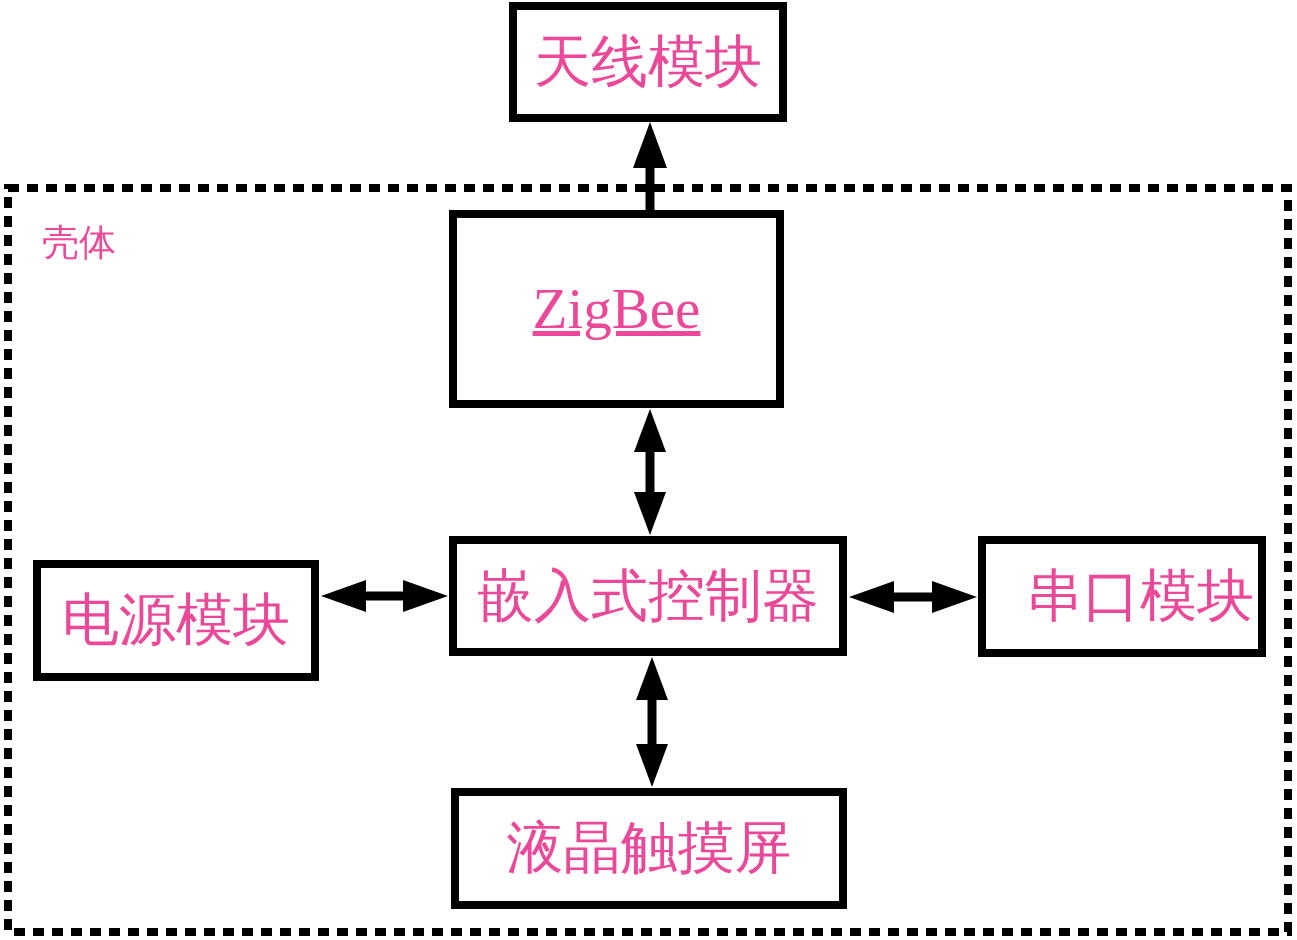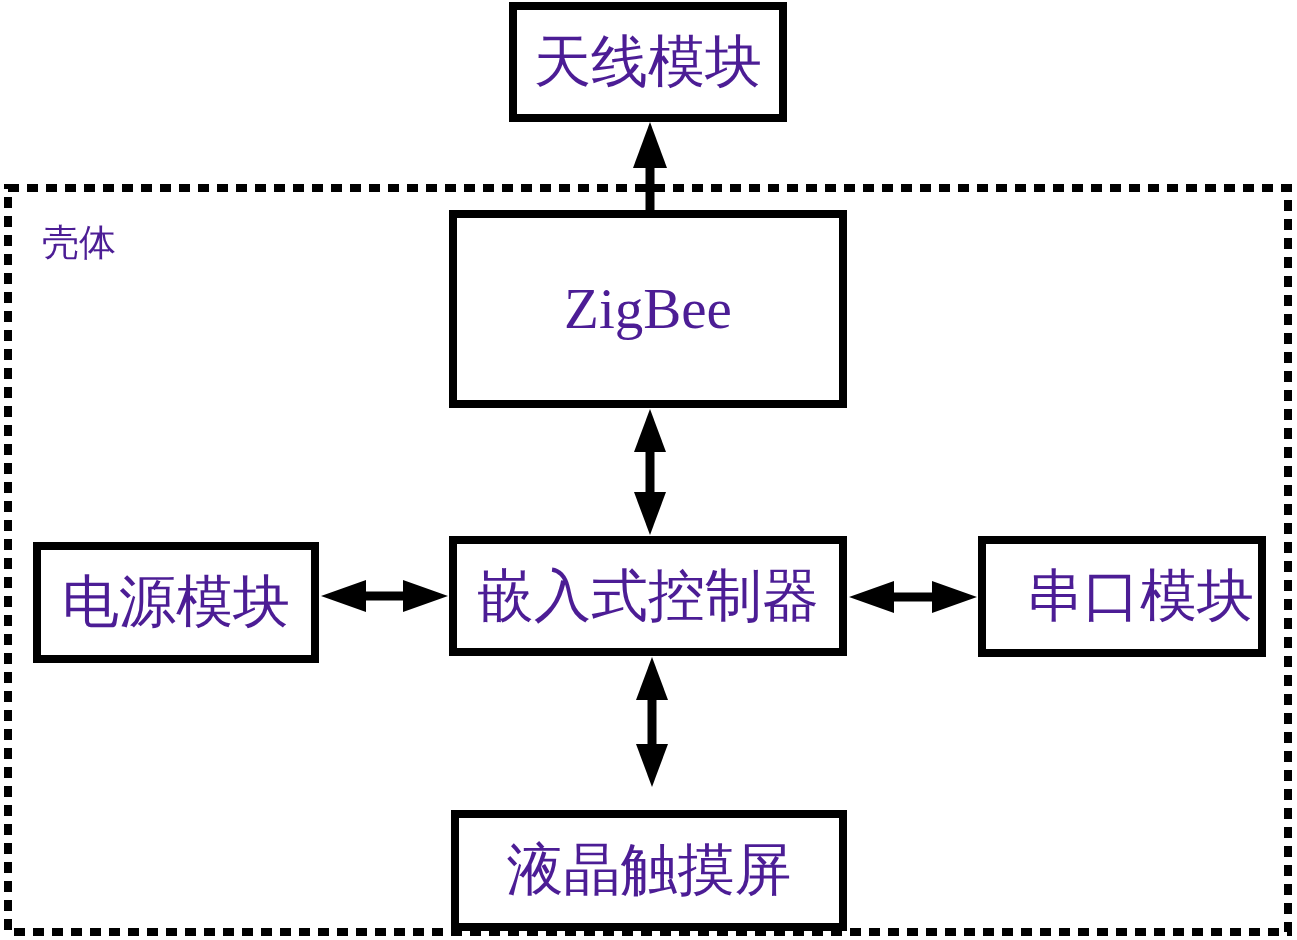--- a/index.html
+++ b/index.html
@@ -6,21 +6,21 @@
     margin: 0;
     padding: 0;
     background: #ffffff;
   }
   .diagram {
     position: relative;
     width: 1297px;
     height: 940px;
     background: #ffffff;
     font-family: "Liberation Serif", "DejaVu Serif", serif;
-    color: #4c1d95;
+    color: #ec4899;
     overflow: hidden;
   }
   .overlay {
     position: absolute;
     left: 0;
     top: 0;
     width: 1297px;
     height: 940px;
   }
   .shell-border {
@@ -45,25 +45,25 @@
     display: flex;
     flex-direction: column;
     align-items: center;
     justify-content: center;
     text-align: center;
     font-size: 57px;
     line-height: 1.3;
     white-space: nowrap;
   }
   .node-antenna   { left: 509px; top: 2px;   width: 278px; height: 120px; }
-  .node-zigbee    { left: 449px; top: 210px; width: 398px; height: 198px; }
+  .node-zigbee    { left: 449px; top: 210px; width: 335px; height: 198px; text-decoration: underline; }
   .node-controller{ left: 449px; top: 536px; width: 398px; height: 120px; text-align: right; }
-  .node-power     { left: 33px;  top: 542px; width: 286px; height: 121px; }
+  .node-power     { left: 33px;  top: 560px; width: 286px; height: 121px; }
   .node-serial    { left: 978px; top: 536px; width: 288px; height: 121px; padding-left: 36px; }
-  .node-lcd       { left: 451px; top: 788px; width: 396px; height: 121px; margin-top: 22px; }
+  .node-lcd       { left: 451px; top: 788px; width: 396px; height: 121px; }
   .shell-label {
     position: absolute;
     left: 42px;
     top: 224px;
     font-size: 37px;
     line-height: 1;
     white-space: nowrap;
   }
 </style>
 </head>

